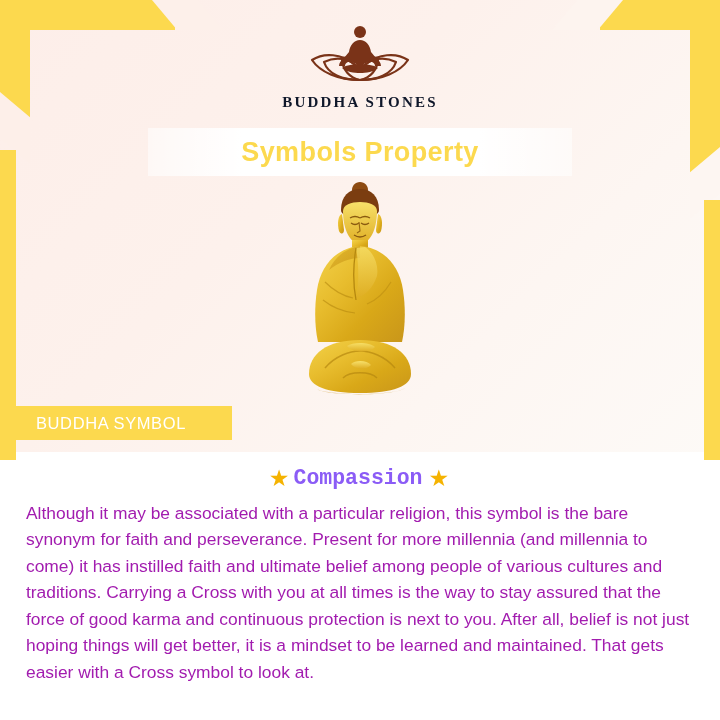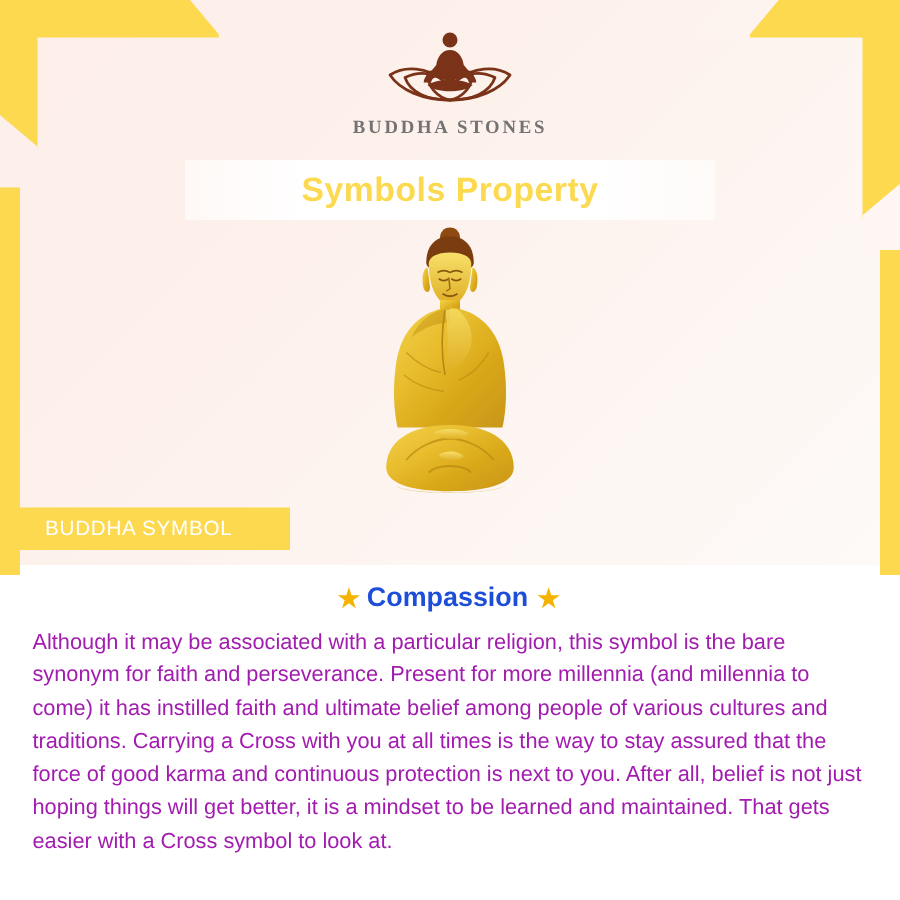--- a/index.html
+++ b/index.html
@@ -113,21 +113,21 @@
     align-items: center;
   }
   .logo-mark {
     width: 160px;
     height: 66px;
   }
   .logo-text {
     margin-top: 6px;
     font-size: 15px;
     letter-spacing: 2.2px;
-    color: #737373;
+    color: #0f172a;
     font-weight: 700;
     font-family: "Liberation Serif", serif;
   }
 
   
   .title-bar {
     position: absolute;
     left: 148px;
     top: 128px;
     width: 424px;
@@ -189,25 +189,25 @@
     justify-content: center;
     gap: 2px;
   }
   .star {
     color: #f5b301;
     font-size: 23px;
     line-height: 1;
     margin-right: 2px;
   }
   .headline-word {
-    color: #1d4ed8;
+    color: #8b5cf6;
     font-size: 21.5px;
     font-weight: bold;
     margin-right: 4px;
-    font-family: Liberation Sans, sans-serif;
+    font-family: Liberation Mono, monospace;
   }
 
   
   .body-copy {
     position: absolute;
     left: 26px;
     right: 24px;
     top: 500px;
     font-size: 17.4px;
     line-height: 1.52;

